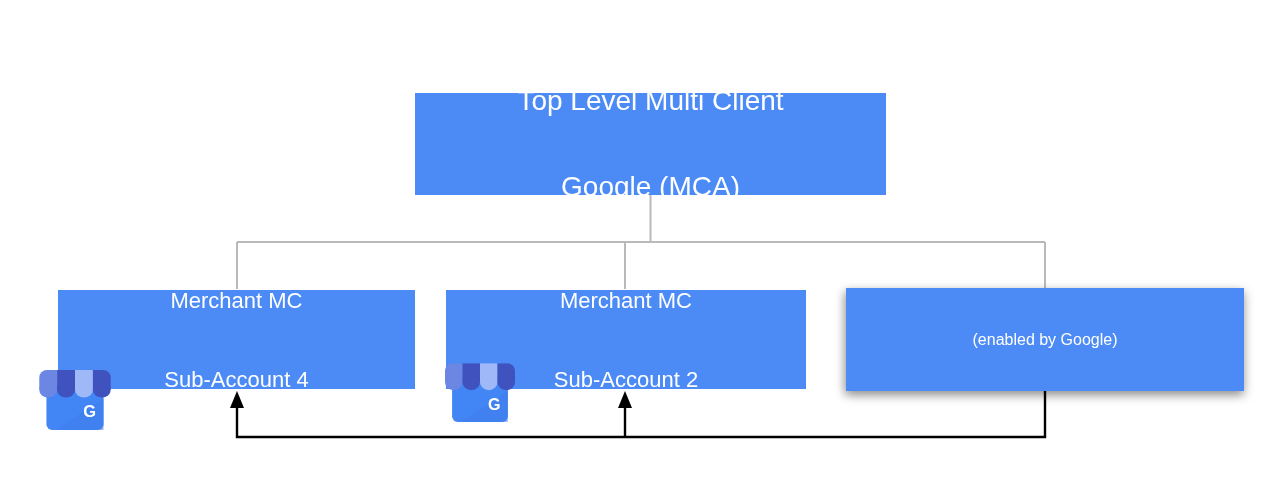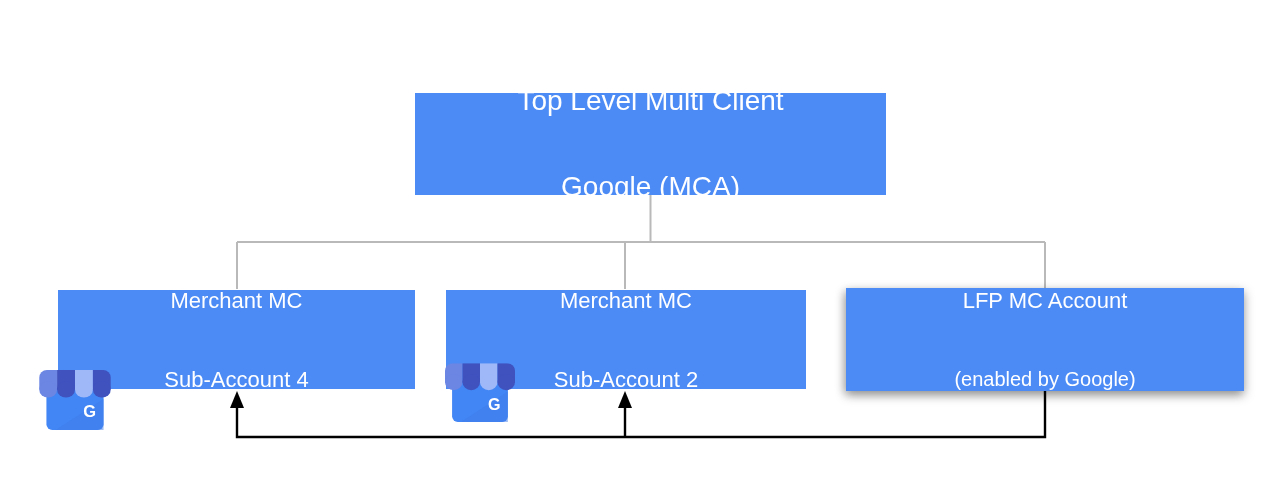--- a/index.html
+++ b/index.html
@@ -39,21 +39,21 @@
   }
   .node-sub2 {
     left: 446px; top: 290px; width: 360px; height: 99px;
     font-size: 22px; line-height: 33px;
   }
   .node-lfp {
     left: 846px; top: 288px; width: 398px; height: 103px;
     font-size: 22px; line-height: 32px;
     box-shadow: 0 4px 10px rgba(0,0,0,0.38), -3px 3px 8px rgba(0,0,0,0.12);
   }
-  .node-lfp .node-line2 { font-size: 20px; }
+  .node-lfp .node-line2 { font-size: 16px; }
   .storefront-icon {
     position: absolute;
     z-index: 3;
   }
   .icon-1 { left: 38px;  top: 370px; width: 74px; height: 62px; }
   .icon-2 { left: 445px; top: 363px; width: 70px; height: 61px; }
 </style>
 </head>
 <body>
 
@@ -77,21 +77,20 @@
     <div class="node-line1">Merchant MC</div>
     <div class="node-line2">Sub-Account 4</div>
   </div>
 
   <div class="node node-sub2">
     <div class="node-line1">Merchant MC</div>
     <div class="node-line2">Sub-Account 2</div>
   </div>
 
   <div class="node node-lfp">
-    <div class="node-line1">LFP MC Account</div>
     <div class="node-line2">(enabled by Google)</div>
   </div>
 
   <svg class="storefront-icon icon-1" viewBox="0 0 74 64">
     <defs>
       <clipPath id="awning-clip-1">
           <rect x="0" y="0" width="74" height="40" rx="8"></rect>
         </clipPath>
     </defs>
     <rect x="7.5" y="18" width="59" height="44" rx="6" fill="#4285F4"></rect>

